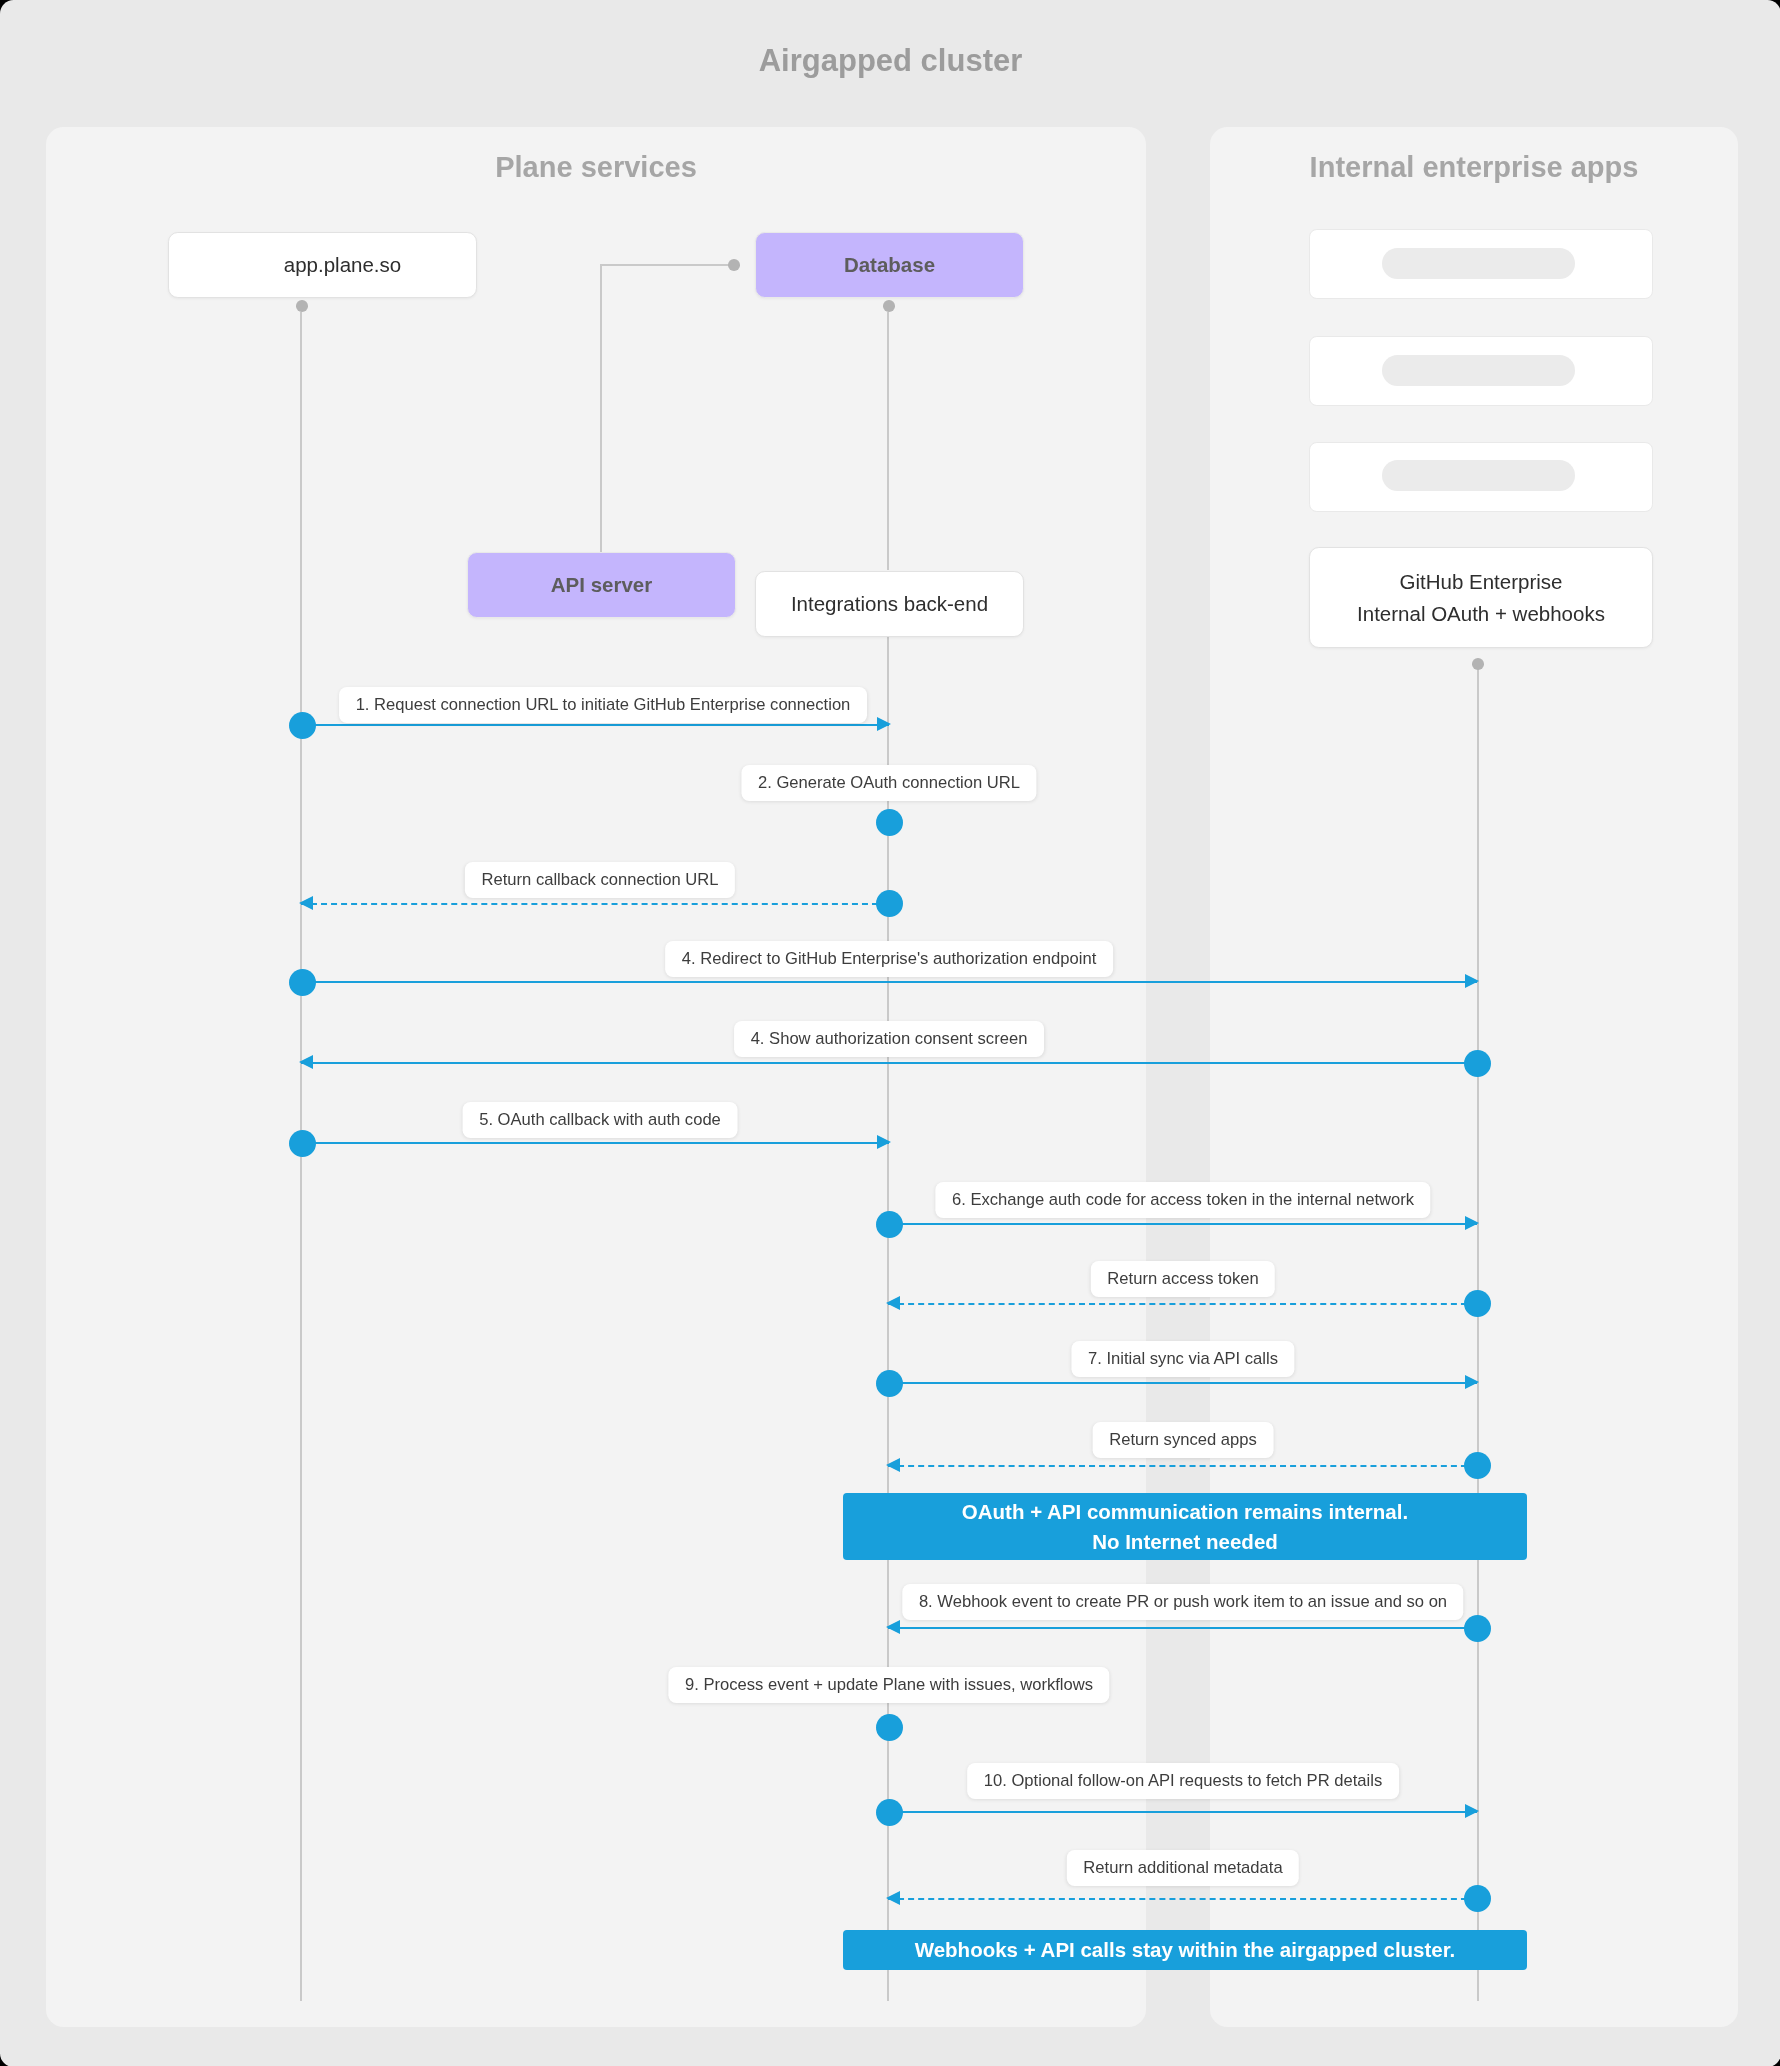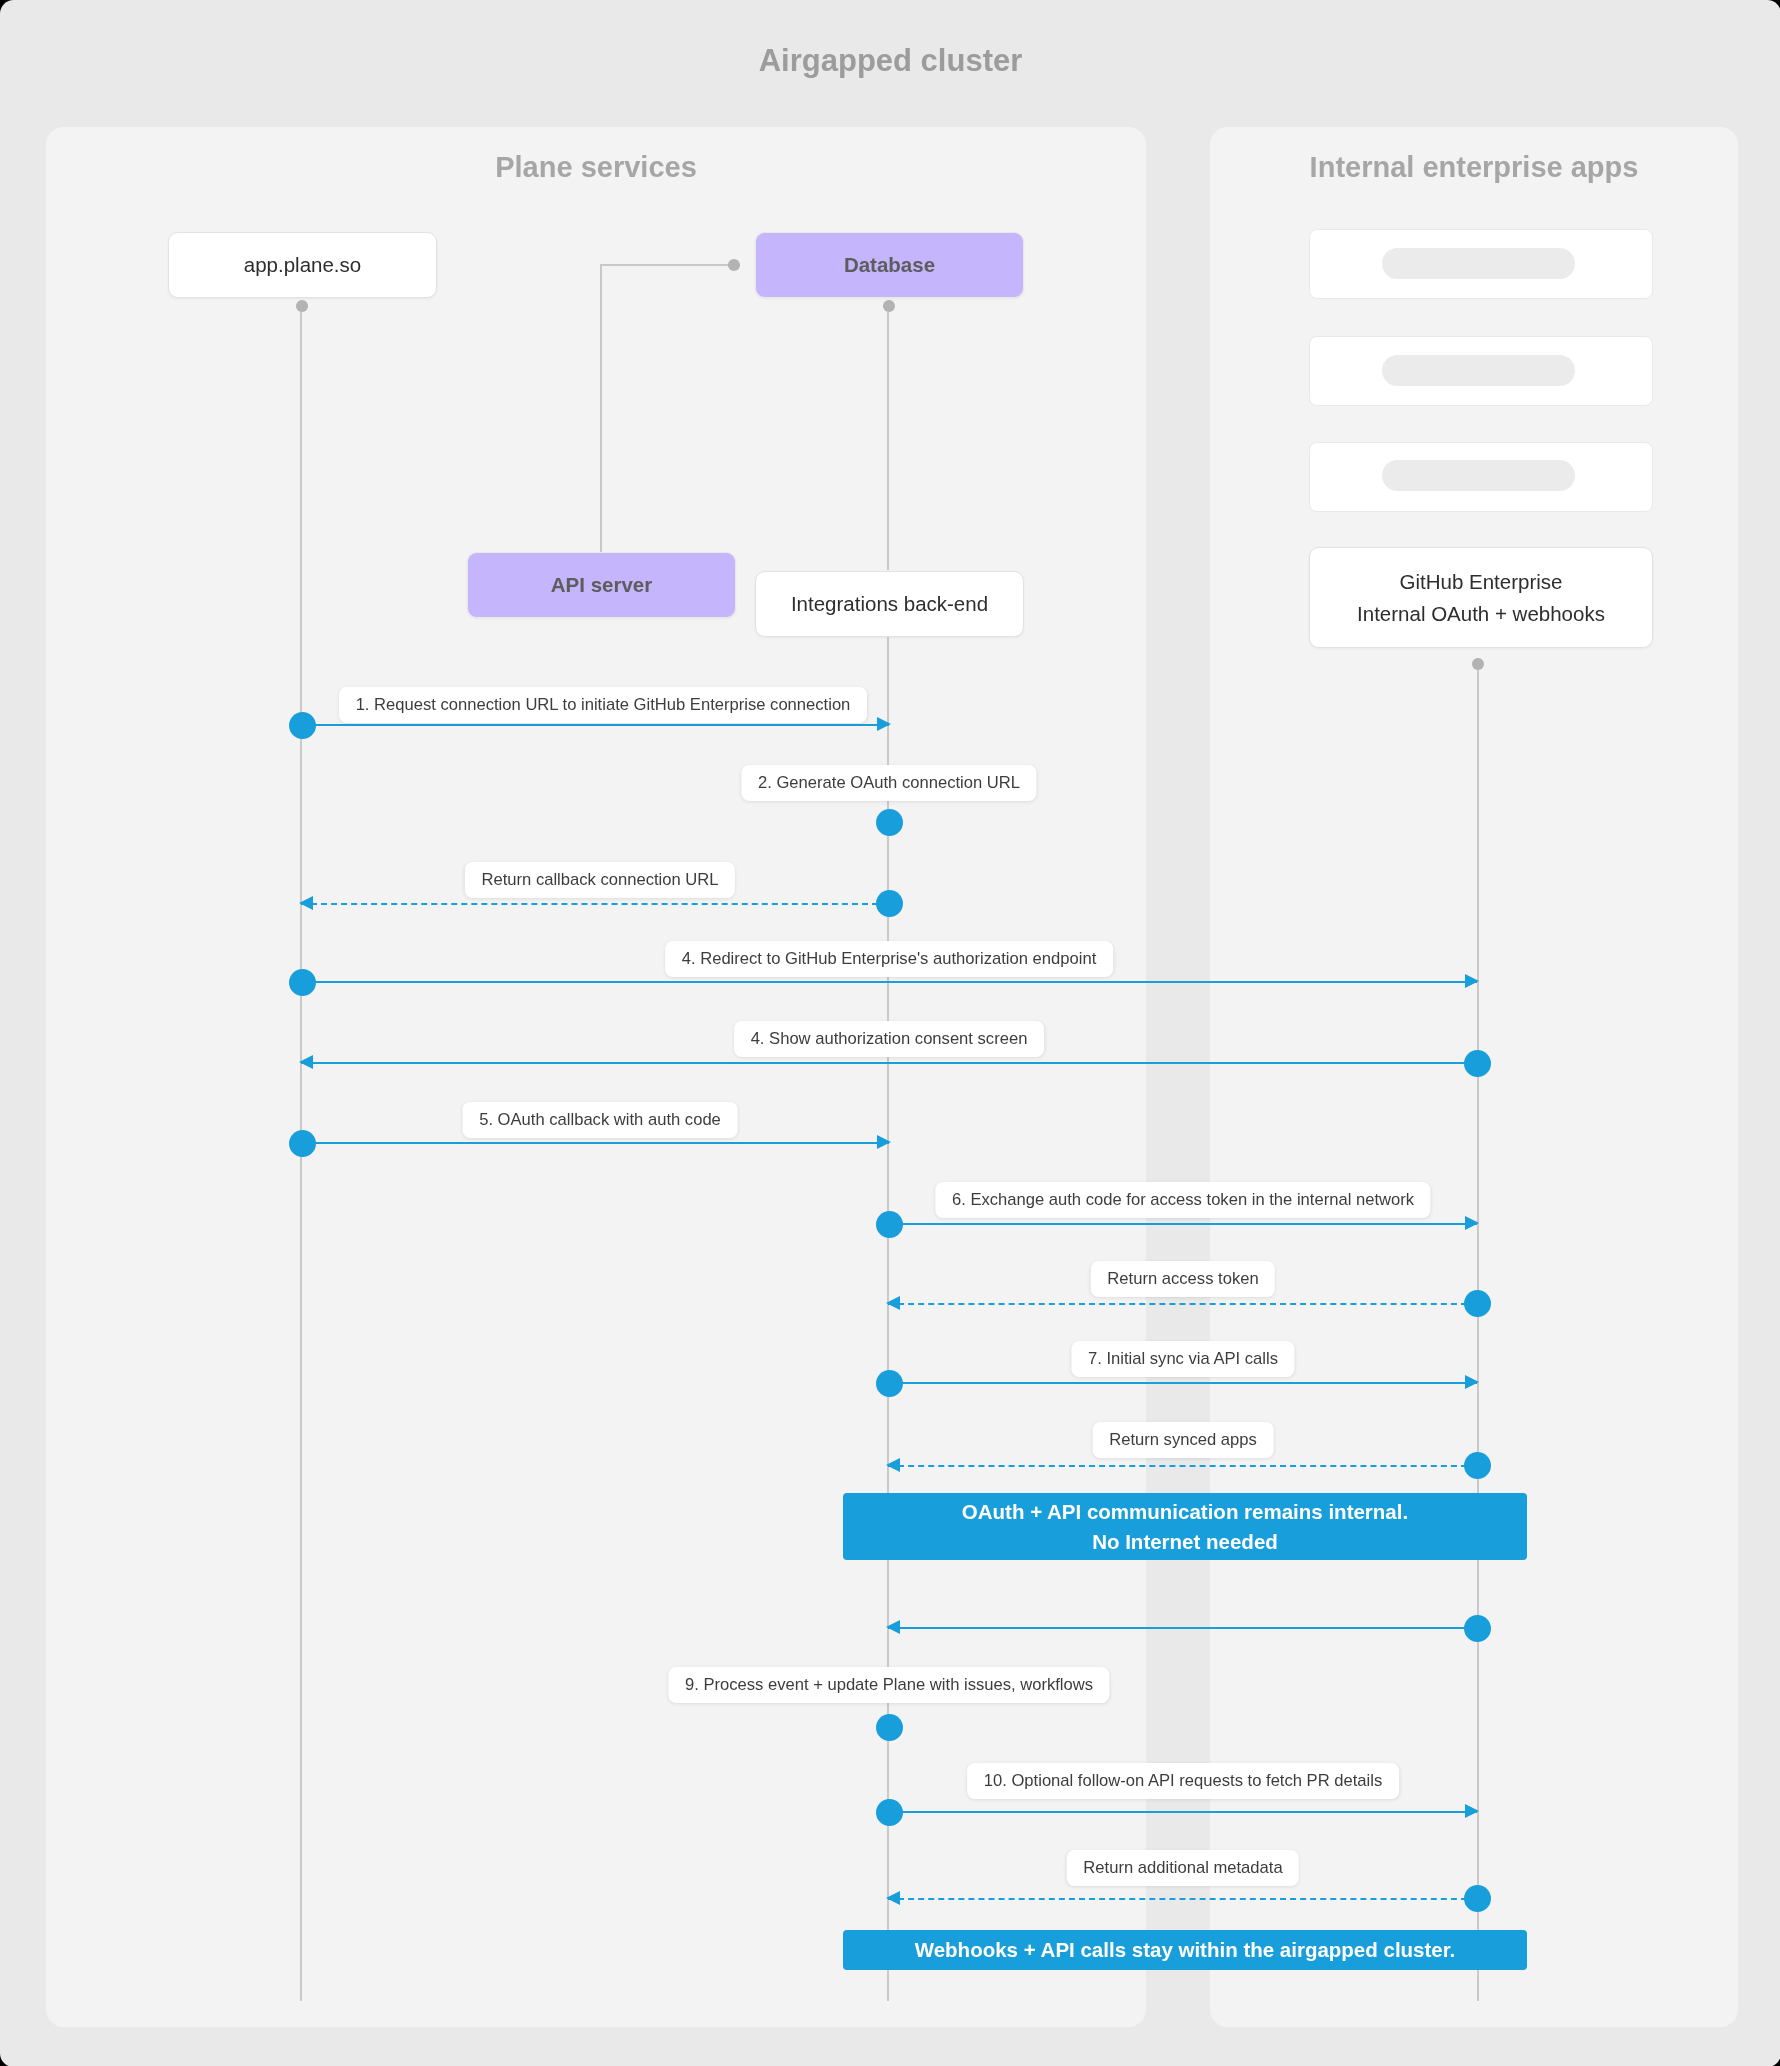--- a/index.html
+++ b/index.html
@@ -62,21 +62,21 @@
   <div class="lifeline" style="left:600px; top:264px; height:306px;"></div>
   <div class="conn-h" style="left:601px; top:264px; width:133px;"></div>
   <div class="gdot" style="left:728px; top:259px;"></div>
   <div class="gdot" style="left:595px; top:553px;"></div>
 
   <div class="lifeline" style="left:887px; top:635px; height:1366px;"></div>
 
   <div class="lifeline" style="left:1477px; top:664px; height:1337px;"></div>
   <div class="gdot" style="left:1472px; top:658px;"></div>
 
-  <div class="node" style="left:168px; top:232px; width:267px; height:64px;">app.plane.so</div>
+  <div class="node" style="left:168px; top:232px; width:267px; height:64px;padding-left:40px;">app.plane.so</div>
   <div class="node muted" style="left:755px; top:232px; width:267px; height:64px;">Database</div>
   <div class="node muted" style="left:467px; top:552px; width:267px; height:64px;">API server</div>
   <div class="node" style="left:755px; top:571px; width:267px; height:64px;">Integrations back-end</div>
   <div class="node" style="left:1309px; top:547px; width:342px; height:99px;">
     <span>GitHub Enterprise</span>
     <span>Internal OAuth + webhooks</span>
   </div>
 
   <div class="ph-box" style="left:1309px; top:229px; width:342px; height:68px;"></div>
   <div class="ph-pill" style="left:1382px; top:248px; width:193px; height:31px;"></div>
@@ -140,20 +140,21 @@
   <div class="arrow dashed" style="left:888px; top:1465px; width:589px;">
       <div class="head left"></div>
     </div>
   <div class="bdot" style="left:1464px; top:1452px;"></div>
 
   <div class="banner" style="left:843px; top:1493px; width:684px; height:67px;">
     <span>OAuth + API communication remains internal.</span>
     <span>No Internet needed</span>
   </div>
 
+  <div class="pill" style="left:1183px; top:1584px;">8. Webhook event to create PR or push work item to an issue and so on</div>
   <div class="arrow" style="left:888px; top:1627px; width:589px;">
       <div class="head left"></div>
     </div>
   <div class="bdot" style="left:1464px; top:1615px;"></div>
 
   <div class="pill" style="left:889px; top:1667px;">9. Process event + update Plane with issues, workflows</div>
   <div class="bdot" style="left:876px; top:1714px;"></div>
 
   <div class="pill" style="left:1183px; top:1763px;">10. Optional follow-on API requests to fetch PR details</div>
   <div class="arrow" style="left:888px; top:1811px; width:589px;">

